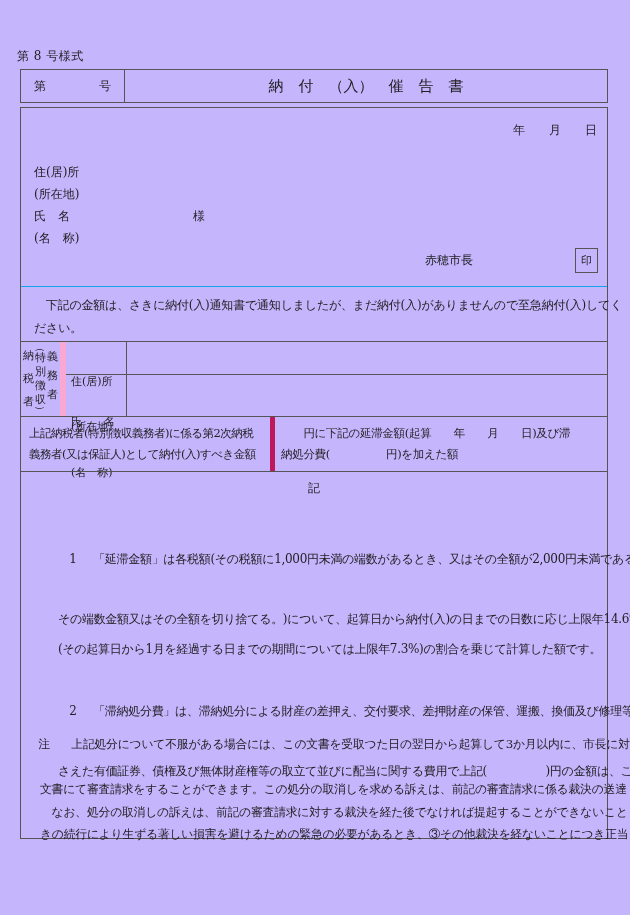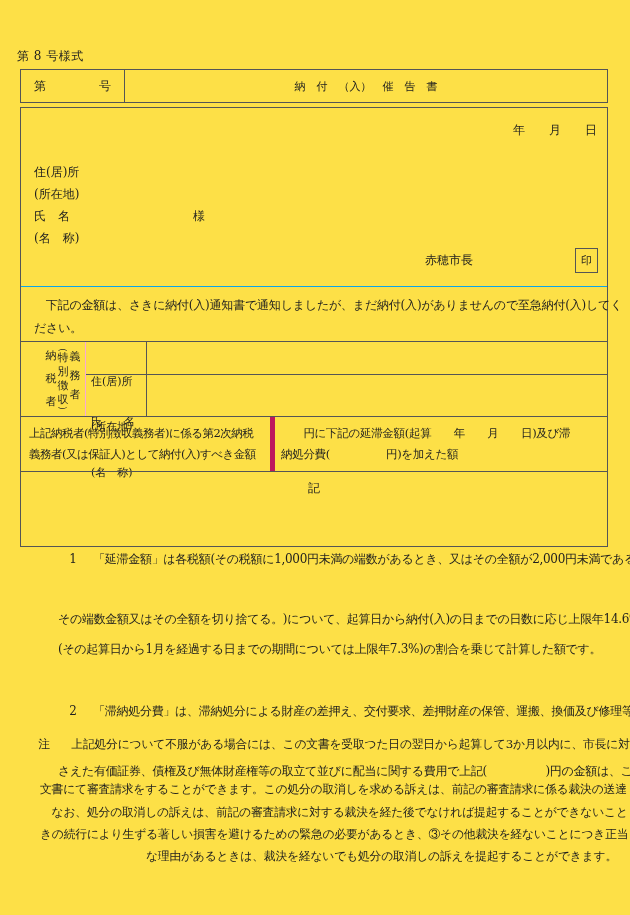--- a/index.html
+++ b/index.html
@@ -1,32 +1,32 @@
 <!DOCTYPE html>
 <html><head>
 <meta charset="utf-8">
 <style>
   html,body { margin:0; padding:0; background:#ffffff; }
   .page {
-    position:relative; width:630px; height:915px; background:#fde047;
+    position:relative; width:630px; height:915px; background:#c4b5fd;
     font-family:"DejaVu Serif","Liberation Serif",serif;
     color:#1e1e1e; font-size:12px; overflow:hidden;
   }
   .formno { position:absolute; left:17px; top:48px; letter-spacing:0.5px; }
 
   
   .hdr { position:absolute; left:20px; top:69px; width:588px; height:34px;
          border:1px solid #555; box-sizing:border-box; display:flex; }
   .hdr-no { width:104px; border-right:1px solid #555; box-sizing:border-box;
             display:flex; align-items:center; justify-content:space-between; padding:0 13px; }
   .hdr-title { flex:1; display:flex; align-items:center; justify-content:center;
-               font-size:11px; white-space:pre; }
+               font-size:15px; white-space:pre; }
 
   
-  .main { position:absolute; left:20px; top:107px; width:588px; height:440px;
+  .main { position:absolute; left:20px; top:107px; width:588px; height:732px;
           border:1px solid #555; box-sizing:border-box;padding-left:27px; }
 
   
   .addr { position:absolute; top:0; left:0; right:0; height:178px; }
   .date-line { position:absolute; top:14px; right:10px; white-space:pre; }
   .addr-l1 { position:absolute; top:33px; left:13px; }
   .addr-l2 { position:absolute; top:56px; left:13px; }
   .addr-l3 { position:absolute; top:78px; left:13px; }
   .addr-l4 { position:absolute; top:100px; left:13px; white-space:pre; }
   .addr-hon { position:absolute; top:100px; left:172px; }
@@ -38,22 +38,22 @@
 
   
   .instr { position:absolute; top:178px; left:0; right:0; height:55px;
            border-top:1px solid #0ea5e9; box-sizing:border-box; padding:7px 10px 0 13px;
            line-height:23px; }
   .instr div { white-space:pre; letter-spacing:-0.2px; }
 
   
   .tp { position:absolute; top:233px; left:0; right:0; height:75px;
         border-top:1px solid #555; box-sizing:border-box; display:flex; }
-  .tp-head { width:45px; border-right:1px solid #f9a8d4; box-sizing:border-box;
-             font-size:11px;margin-left:20px; }
+  .tp-head { width:45px; border-right:6px solid #f9a8d4; box-sizing:border-box;
+             font-size:11px; }
   .tp-head-inner { display:flex; justify-content:center; gap:1px; padding-top:2px; }
   .vcol { width:1em; word-break:break-all; text-align:center; }
   .vc-a { line-height:23px; }
   .vc-b { line-height:14px; }
   .vc-c { line-height:19px; padding-top:3px; }
   .vparen { display:block; transform:rotate(90deg); height:7px; line-height:7px;
             font-size:10px; text-align:center; }
   .tp-labels { width:61px; border-right:1px solid #555; box-sizing:border-box;
                display:flex; flex-direction:column; font-size:11px; }
   .tp-lab1 { height:33px; border-bottom:1px solid #555; box-sizing:border-box;
@@ -179,16 +179,15 @@
 
   </div>
 
   <div class="note">
     <div class="note-line">
       <span class="note-label">注</span><span>上記処分について不服がある場合には、この文書を受取つた日の翌日から起算して3か月以内に、市長に対して</span>
     </div>
     <div class="note-line note-indent">文書にて審査請求をすることができます。この処分の取消しを求める訴えは、前記の審査請求に係る裁決の送達</div>
     <div class="note-line note-indent">　なお、処分の取消しの訴えは、前記の審査請求に対する裁決を経た後でなければ提起することができないこと</div>
     <div class="note-line note-indent">きの続行により生ずる著しい損害を避けるための緊急の必要があるとき、③その他裁決を経ないことにつき正当</div>
-    <div class="note-line note-indent">な理由があるときは、裁決を経ないでも処分の取消しの訴えを提起することができます。</div>
   </div>
 
 </div>
 
 </body></html>

